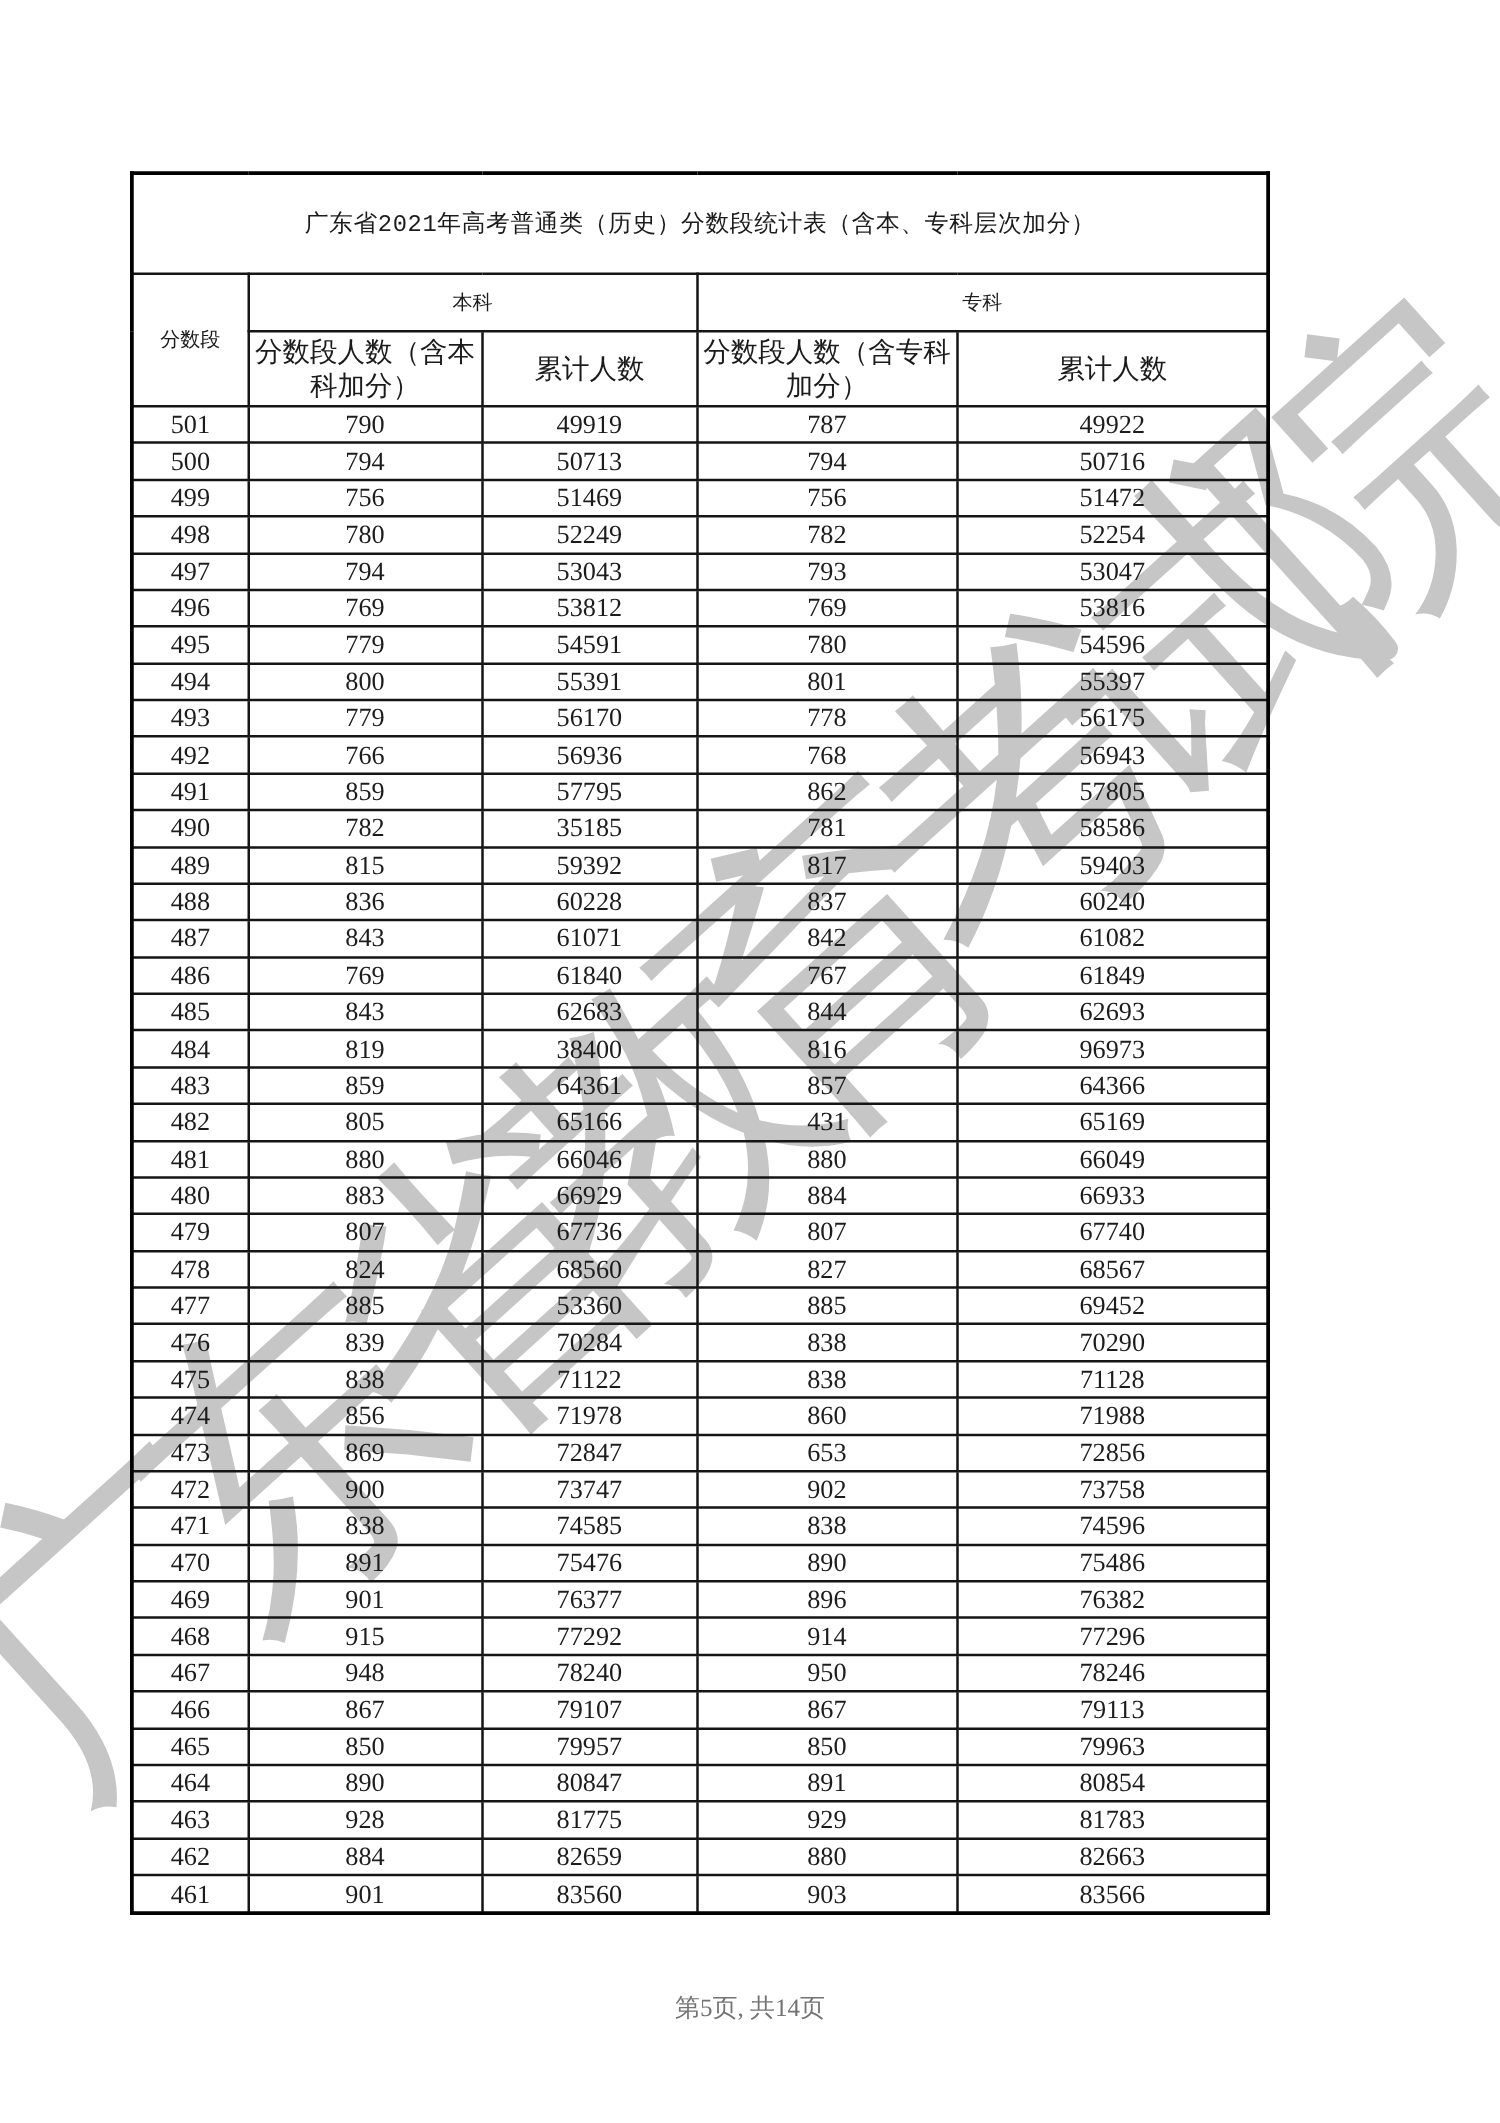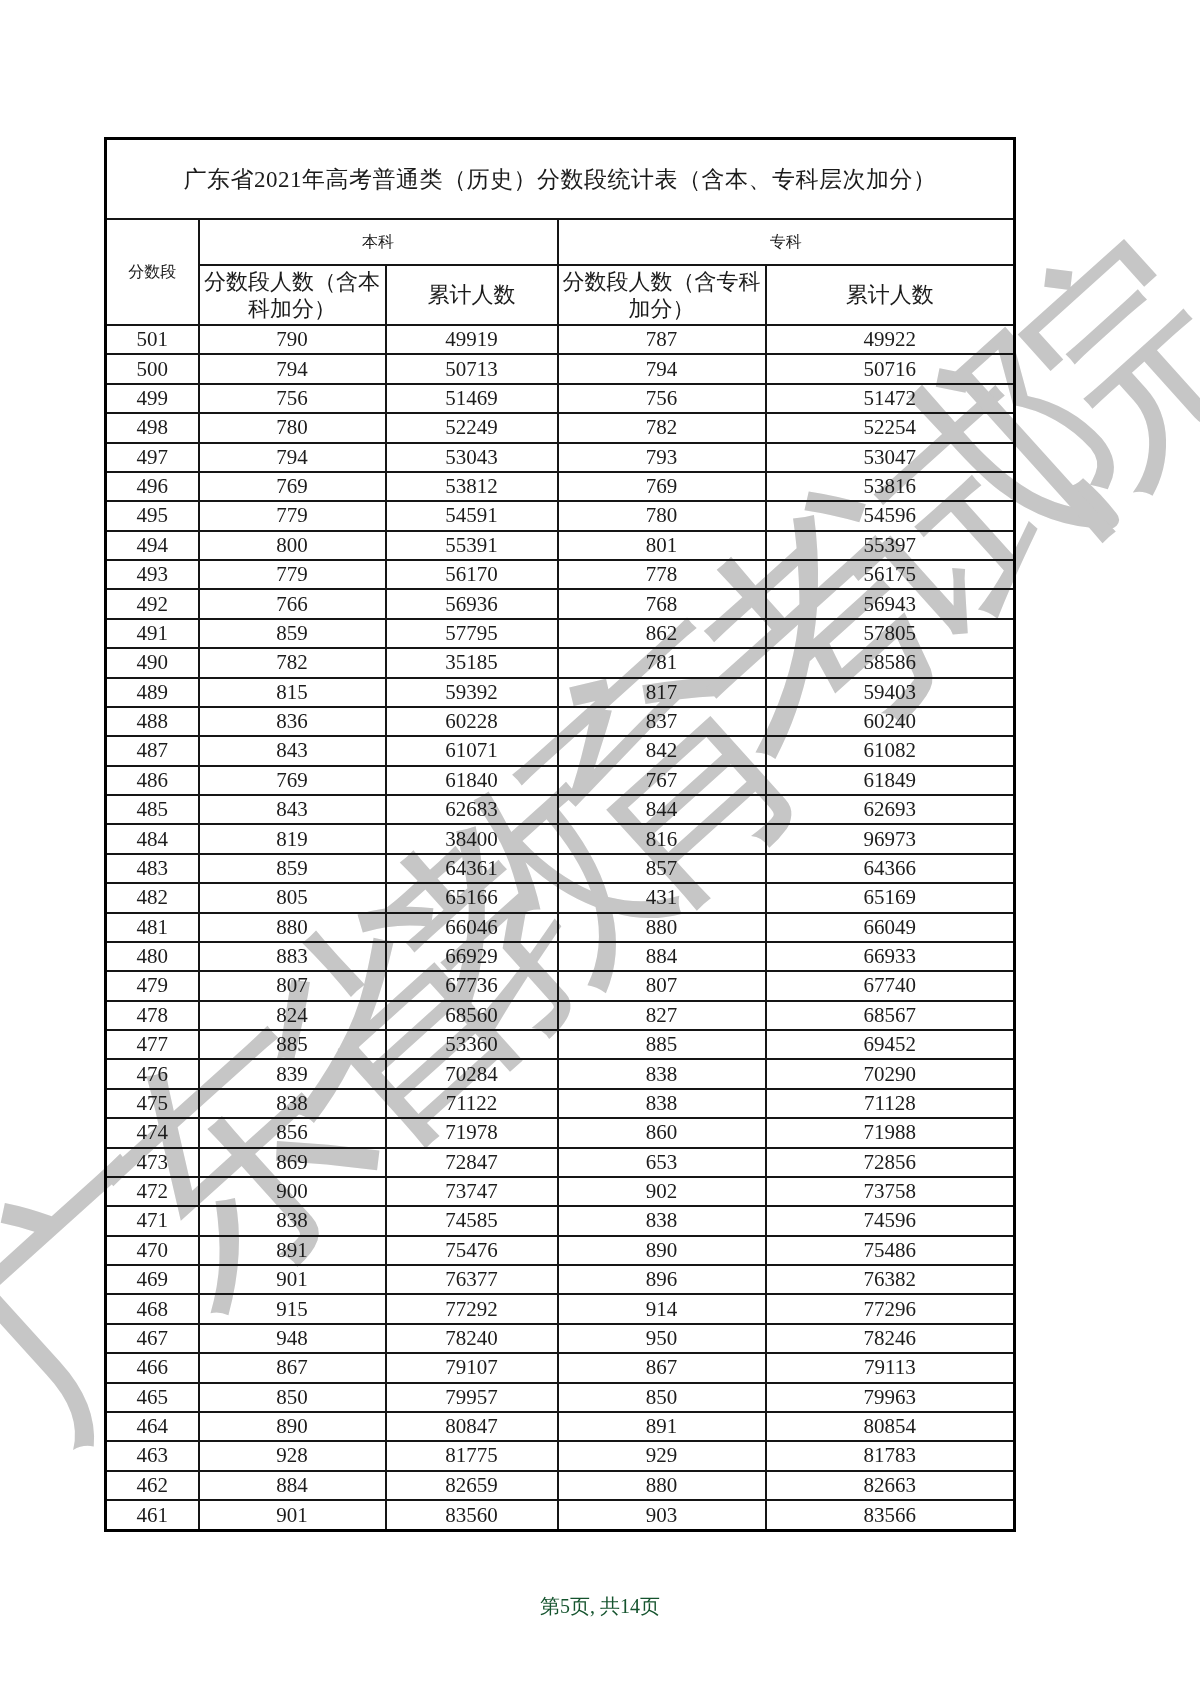--- a/index.html
+++ b/index.html
@@ -43,40 +43,41 @@
     border:2px solid #151515;
     text-align:center;
     vertical-align:middle;
     font-weight:normal;
     padding:0;
     overflow:hidden;
   }
   .score-table { border:3px solid #000; }
   .title-cell {
     height:78px;
-    font-size:23px;
+    font-size:19px;
     letter-spacing:0.5px;
+    font-family:Liberation Mono, monospace;
   }
   .group-row th { height:44px; font-size:16px; }
   .sub-row th   { height:58px; font-size:22px; line-height:1.25; }
   .h-score { font-size:22px; }
   .h-benke-count   { padding:0 8px; }
   .h-zhuanke-count { padding:0 13px; }
   .score-table tbody td {
     font-size:21px;
     color:#1c1c1c;
   }
   .footer {
     position:absolute;
     top:1593px;
     left:0;
     width:1200px;
     text-align:center;
     font-size:20px;
-    color:#14532d;
+    color:#737373;
     z-index:1;
   }
 </style>
 </head>
 <body>
 
 <div class="page">
 
   <div class="watermark">广东省教育考试院</div>
 

